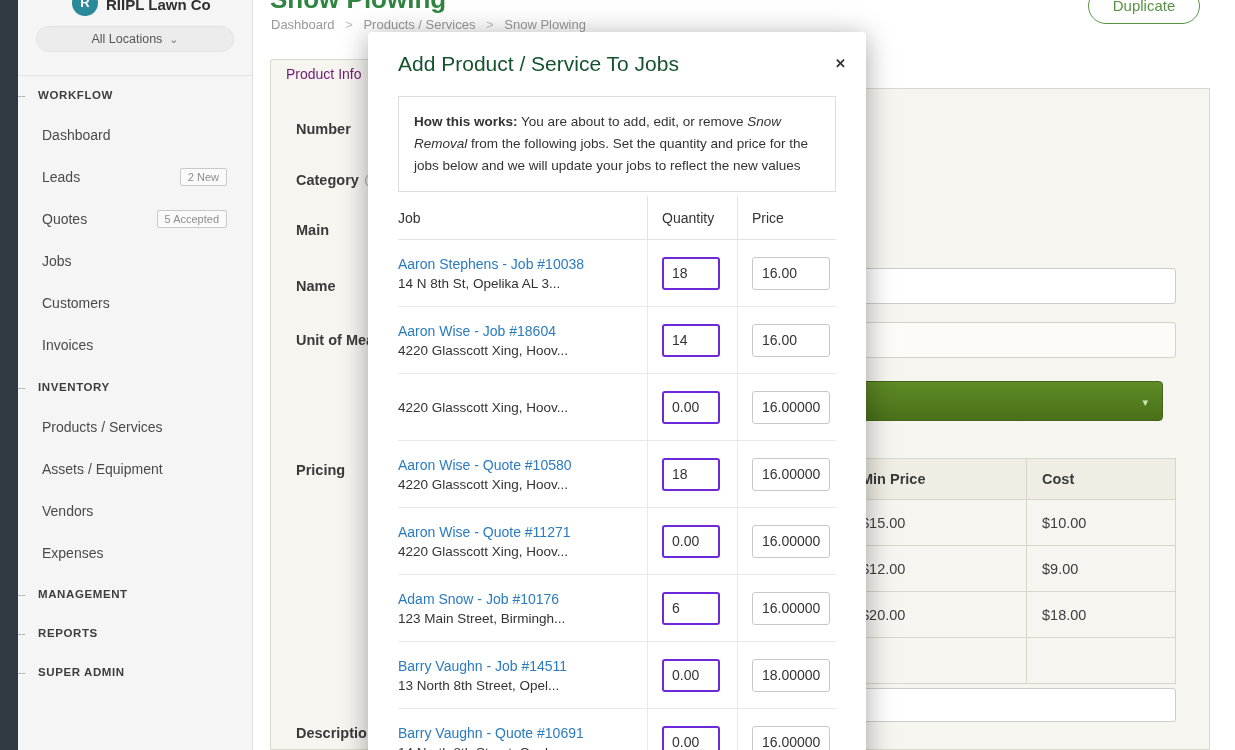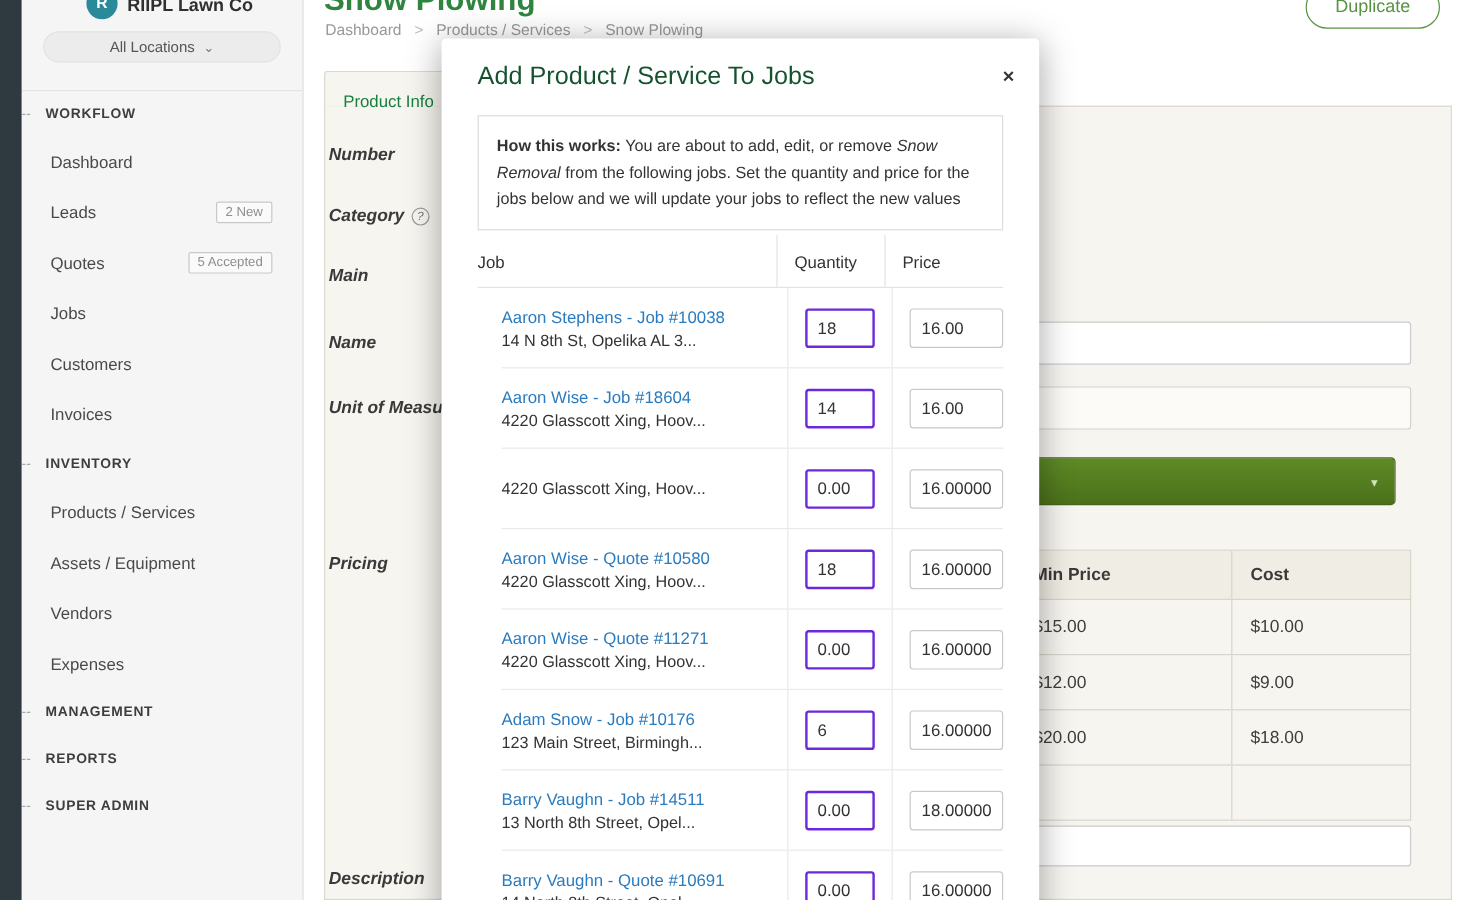--- a/index.html
+++ b/index.html
@@ -28,26 +28,26 @@
 
   
   .page-title { position:absolute; left:270px; top:-16px; font-size:26px; font-weight:bold; color:#2f8540; z-index:1; }
   .breadcrumb { position:absolute; left:271px; top:17px; font-size:13px; color:#999; z-index:1; }
   .breadcrumb .sep { color:#bdbdbd; margin:0 7px; }
   .duplicate-btn { position:absolute; left:1088px; top:-12px; width:112px; height:36px; border-radius:18px;
     border:1px solid #579343; background:#fff; color:#579343; font-size:15px; line-height:34px;
     text-align:center; cursor:pointer; z-index:1; font-family:"Liberation Sans", sans-serif; }
 
   
-  .tab { position:absolute; left:270px; top:59px; height:30px; padding:10px 15px; background:#f7f5f0;
+  .tab { position:absolute; left:270px; top:59px; height:30px; padding:0 15px; background:#f7f5f0;
     border:1px solid #dbd8ce; border-bottom:none; border-radius:3px 3px 0 0; line-height:29px;
-    font-size:14px; color:#15803d; z-index:2; cursor:pointer; }
+    font-size:14px; color:#701a75; z-index:2; cursor:pointer; }
   .panel { position:absolute; left:270px; top:88px; width:940px; height:662px; background:#f7f5f0;
     border:1px solid #dbd8ce; z-index:1; }
-  .f-label { position:absolute; left:274px; font-size:14.5px; font-weight:bold; color:#3a3a3a; z-index:2;font-style:italic; }
+  .f-label { position:absolute; left:296px; font-size:14.5px; font-weight:bold; color:#3a3a3a; z-index:2; }
   .help-icon { display:inline-block; width:15px; height:15px; border:1px solid #9a9a9a; border-radius:50%;
     color:#777; font-size:10px; font-weight:normal; text-align:center; line-height:13px; margin-left:6px;
     vertical-align:1px; cursor:pointer; }
   .big-input { position:absolute; left:390px; width:786px; height:36px; background:#fff;
     border:1px solid #ccc; border-radius:3px; z-index:2; font-size:14px; padding:0 10px; color:#333; }
   .unit-input { background:#fcfbf8; border-color:#d5d2c8; }
   .green-btn { position:absolute; left:390px; top:381px; width:773px; height:40px; border-radius:4px;
     background:linear-gradient(#5e8b26,#4b701a); border:1px solid #44651a; z-index:2; cursor:pointer; }
   .green-btn .caret { position:absolute; right:14px; top:14px; color:#d3e3b8; font-size:11px; }
 
@@ -63,21 +63,21 @@
     border-radius:4px; box-shadow:0 4px 28px rgba(0,0,0,.35); z-index:10; }
   .modal-title { padding:20px 30px 0; font-size:21px; color:#14532d; }
   .modal-close { position:absolute; top:24px; right:20px; font-size:13px; font-weight:bold; color:#333; cursor:pointer; }
   .how-box { margin:20px 30px 0; border:1px solid #ddd; padding:14px 15px; font-size:13.5px;
     line-height:22px; color:#333; }
   .how-box b { font-weight:bold; }
   .how-box i { font-style:italic; }
   .m-table { margin:4px 30px 0; }
   .m-head { display:flex; height:44px; align-items:center; border-bottom:1px solid #e3e3e3;
     font-size:14px; color:#333; }
-  .m-row { display:flex; height:67px; align-items:center; border-bottom:1px solid #e9e9e9;margin-left:20px; }
+  .m-row { display:flex; height:67px; align-items:center; border-bottom:1px solid #e9e9e9; }
   .m-c1 { width:250px; height:100%; border-right:1px solid #e9e9e9; display:flex; flex-direction:column;
     justify-content:center; padding-right:10px; }
   .m-head .m-c1 { border-right:1px solid #e3e3e3; justify-content:center; }
   .m-c2 { width:90px; height:100%; border-right:1px solid #e9e9e9; display:flex; align-items:center; padding-left:14px; }
   .m-head .m-c2 { border-right:1px solid #e3e3e3; }
   .m-c3 { flex:1; height:100%; display:flex; align-items:center; padding-left:14px; }
   .job-link { font-size:14px; color:#2b7bbf; margin-bottom:4px; cursor:pointer; white-space:nowrap; }
   .job-addr { font-size:13.5px; color:#333; white-space:nowrap; }
   .q-input { width:58px; height:33px; border:2px solid #6d28d9; border-radius:3px; padding:0 8px;
     font-size:14px; color:#333; background:#fff; }

